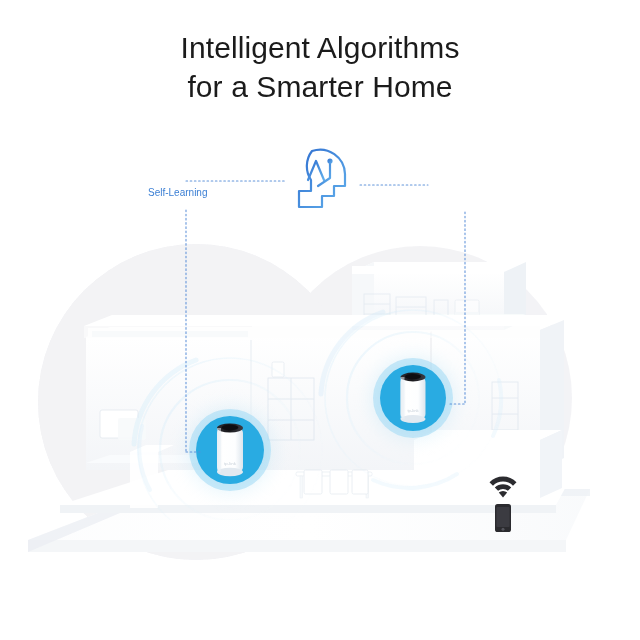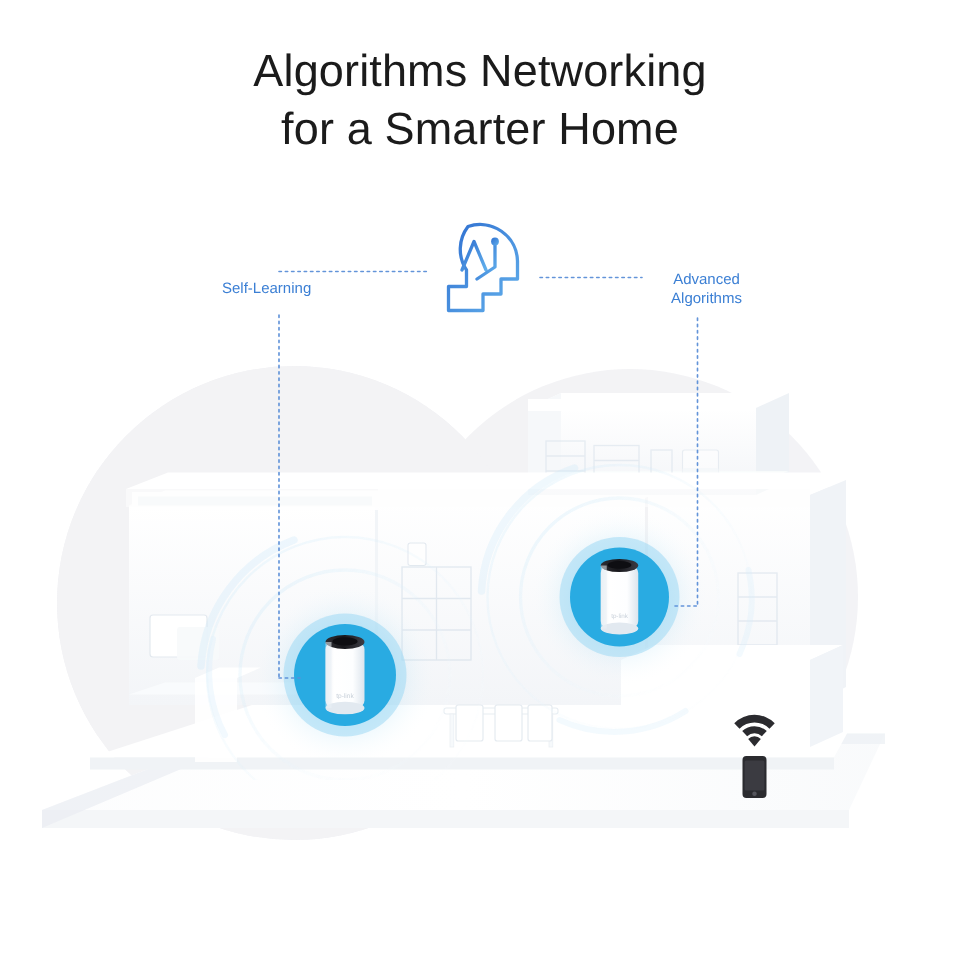--- a/index.html
+++ b/index.html
@@ -67,21 +67,21 @@
     top: 181px;
     text-align: center;
     width: 74px;
   }
 </style>
 </head>
 <body>
 
 <div id="stage">
 
-  <div class="headline">Algorithms Networking
+  <div class="headline">Intelligent Algorithms
 for a Smarter Home</div>
 
   <svg class="layer" viewBox="0 0 640 640" width="640" height="640" xmlns="http://www.w3.org/2000/svg">
     <defs>
       <linearGradient id="aiGrad" x1="0" y1="0" x2="1" y2="1">
         <stop offset="0%" stop-color="#2f6fd0"></stop>
         <stop offset="100%" stop-color="#62b0ec"></stop>
       </linearGradient>
 
       <radialGradient id="glowOuter" cx="50%" cy="50%" r="50%">
@@ -324,16 +324,14 @@
       <path d="M311.5,173.5 L320.5,173.5"></path>
 
       <path d="M330,163 L330,178 L318,186"></path>
       <circle cx="330" cy="161" r="2.6" fill="url(#aiGrad)" stroke="none"></circle>
     </g>
 
   </svg>
 
   <div class="callout callout-left">Self-Learning</div>
 
-  <div class="callout callout-right">Advanced
-Algorithms</div>
 
 </div>
 
 </body></html>

